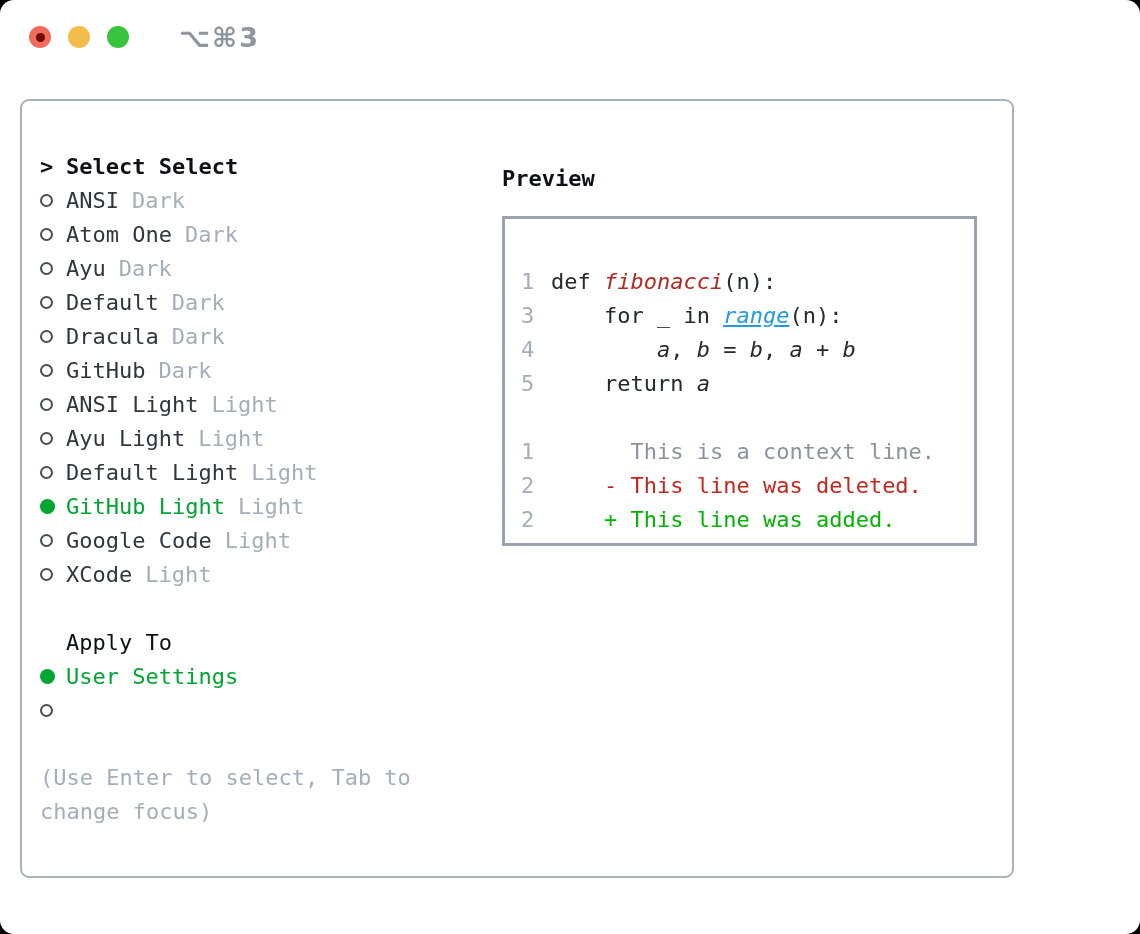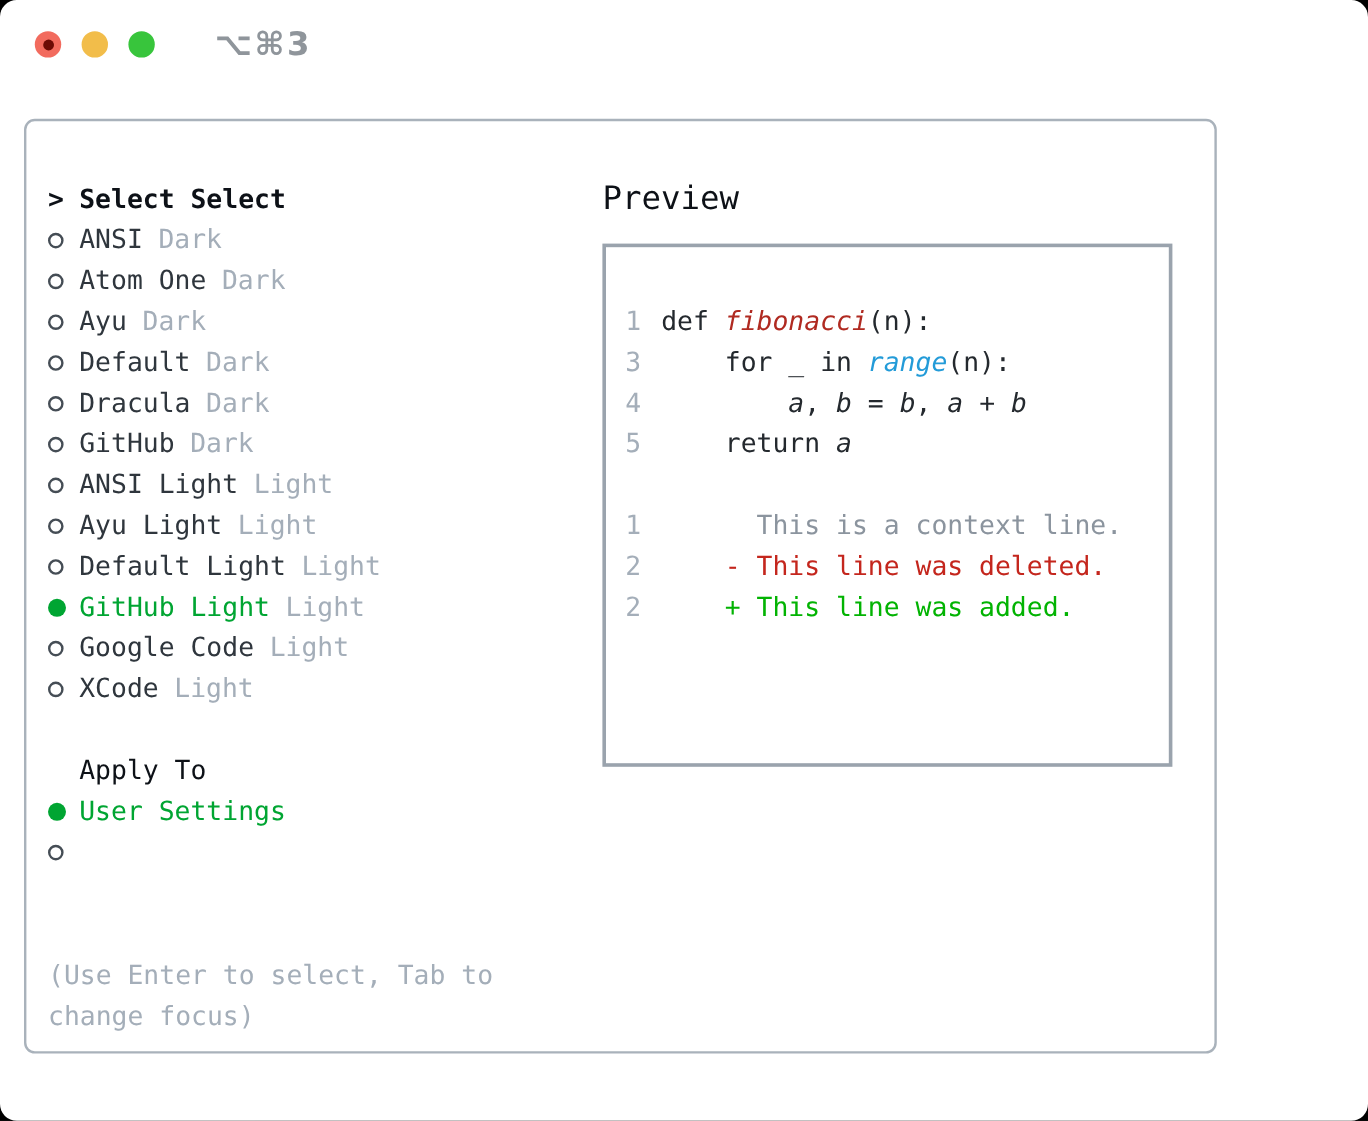--- a/index.html
+++ b/index.html
@@ -30,33 +30,33 @@
   .row{height:34px;display:flex;align-items:center;white-space:pre;}
   .bullet{width:26px;display:inline-flex;align-items:center;flex:none;}
   .prompt{font-weight:bold;color:#0d1117;}
   .header-text{font-weight:bold;color:#0d1117;}
   .radio{width:13px;height:13px;border:2px solid #454d55;border-radius:50%;}
   .radio.sel{width:15px;height:15px;border:none;background:var(--accent-green);}
   .item-name{color:var(--name-dark);}
   .row.sel .item-name{color:var(--accent-green);}
   .tag{color:var(--muted-gray);margin-left:13px;}
   .apply-header{color:#0d1117;text-align:center;}
-  .hint{line-height:34px;color:var(--muted-gray);margin-top:36px;}
+  .hint{line-height:34px;color:var(--muted-gray);}
   
   .preview-col{position:absolute;left:480px;top:48px;}
-  .preview-header{height:34px;line-height:34px;font-size:27px;font-weight:normal;color:#0d1117;}
-  .preview-box{margin-top:20px;width:475px;height:436px;border:3px solid var(--preview-border);background:#fff;padding:46px 3px 0 16px;overflow:hidden;}
+  .preview-header{height:34px;line-height:34px;font-size:22px;font-weight:bold;color:#0d1117;margin-top:13px;}
+  .preview-box{margin-top:20px;width:475px;height:330px;border:3px solid var(--preview-border);background:#fff;padding:46px 3px 0 16px;overflow:hidden;}
   .pline{height:34px;line-height:34px;font-size:22px;white-space:pre;color:var(--text-dark);}
   .pspacer{height:34px;}
   .ln{display:inline-block;width:30px;color:var(--muted-gray);}
   .tok-plain{color:var(--text-dark);}
   .tok-func{color:var(--func-red);font-style:italic;}
   .tok-var{color:var(--text-dark);font-style:italic;}
   .tok-num{color:var(--number-teal);}
-  .tok-call{color:var(--call-blue);font-style:italic;}
+  .tok-call{color:var(--call-blue);font-style:italic;text-decoration:underline;}
   .tok-ctx{color:var(--context-gray);margin-top:14px;}
   .tok-del{color:var(--deleted-red);}
   .tok-add{color:var(--added-green);}
 </style>
 </head>
 <body>
 
 <div class="screen">
 
   <div class="titlebar">

